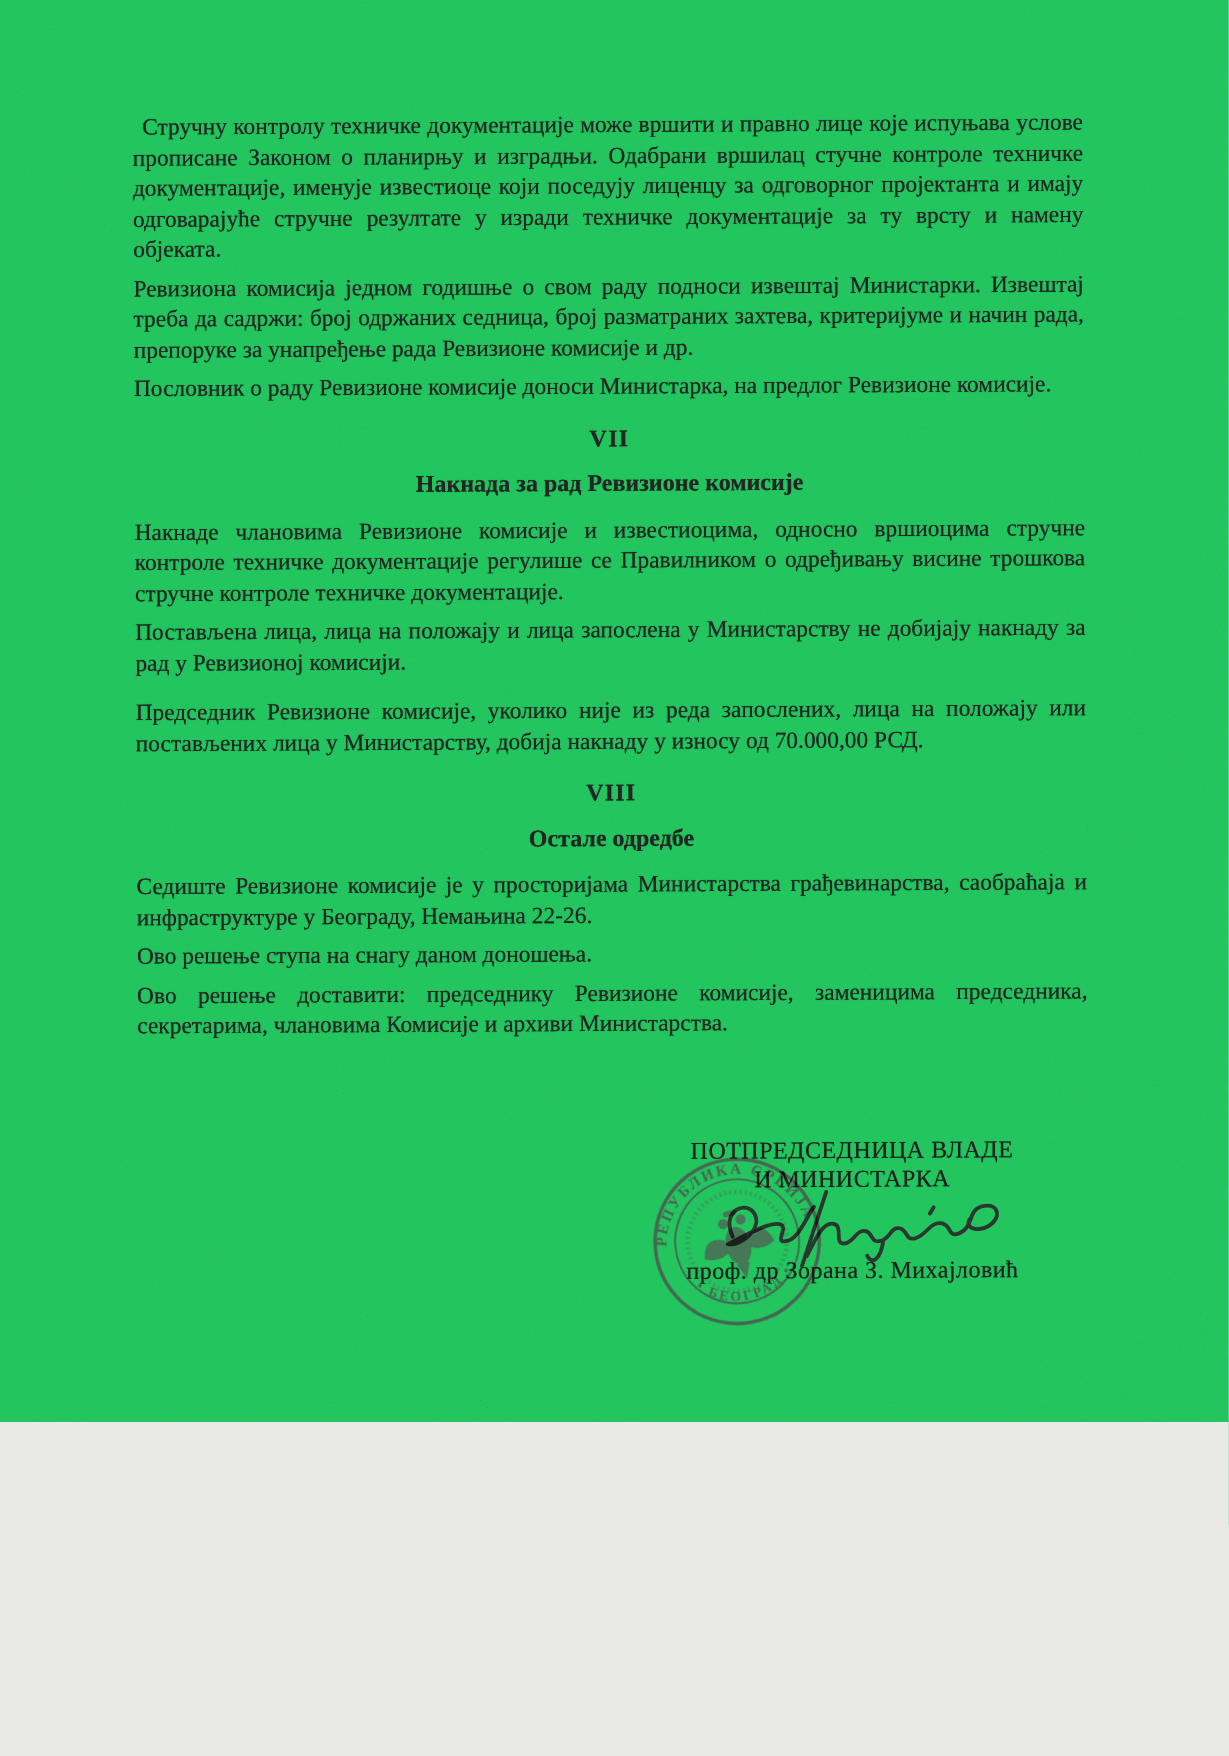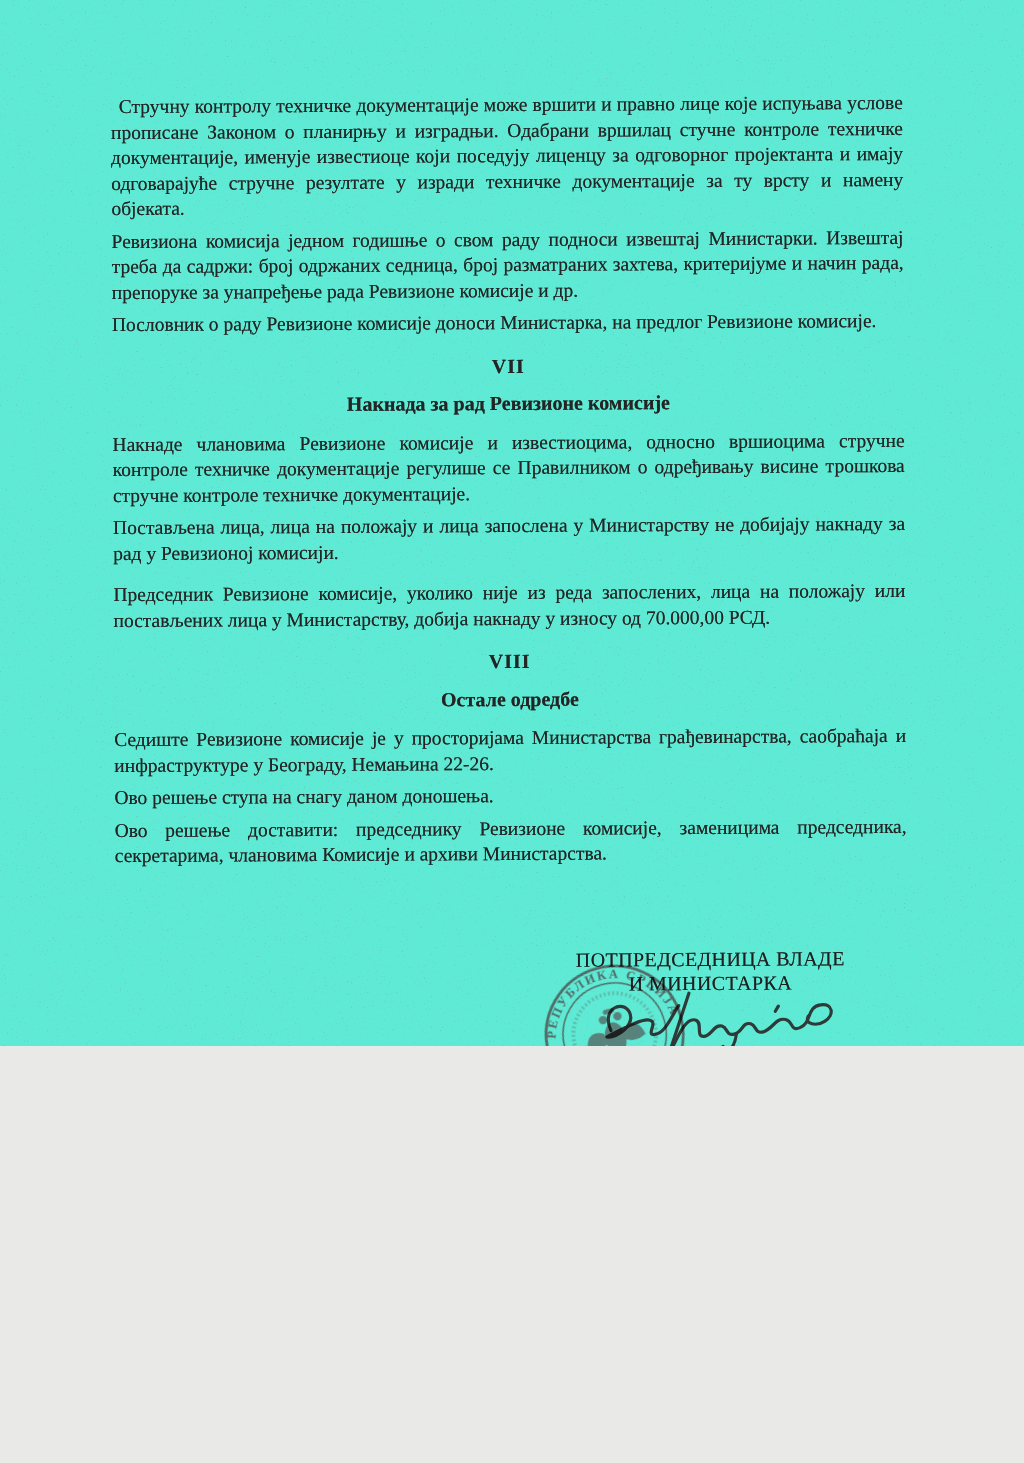--- a/index.html
+++ b/index.html
@@ -1,19 +1,19 @@
 <!DOCTYPE html>
 <html><head>
 <meta charset="utf-8">
 <style>
   html,body{margin:0;padding:0;background:#e9e9e7;}
   .page{
     position:relative;
-    width:1024px;height:1046px;
-    background:#5eead4;
+    width:1024px;height:1185px;
+    background:#22c55e;
     overflow:hidden;
     font-family:"Liberation Serif","DejaVu Serif",serif;
     color:#242424;
   }
   .scan-layer{position:absolute;inset:0;transform:rotate(-0.3deg);}
   .content{
     position:absolute;left:113px;top:92px;width:792px;
     font-size:19.5px;line-height:25.5px;
     text-align:justify;
     text-shadow:0 0 0.6px rgba(25,25,25,0.65);

